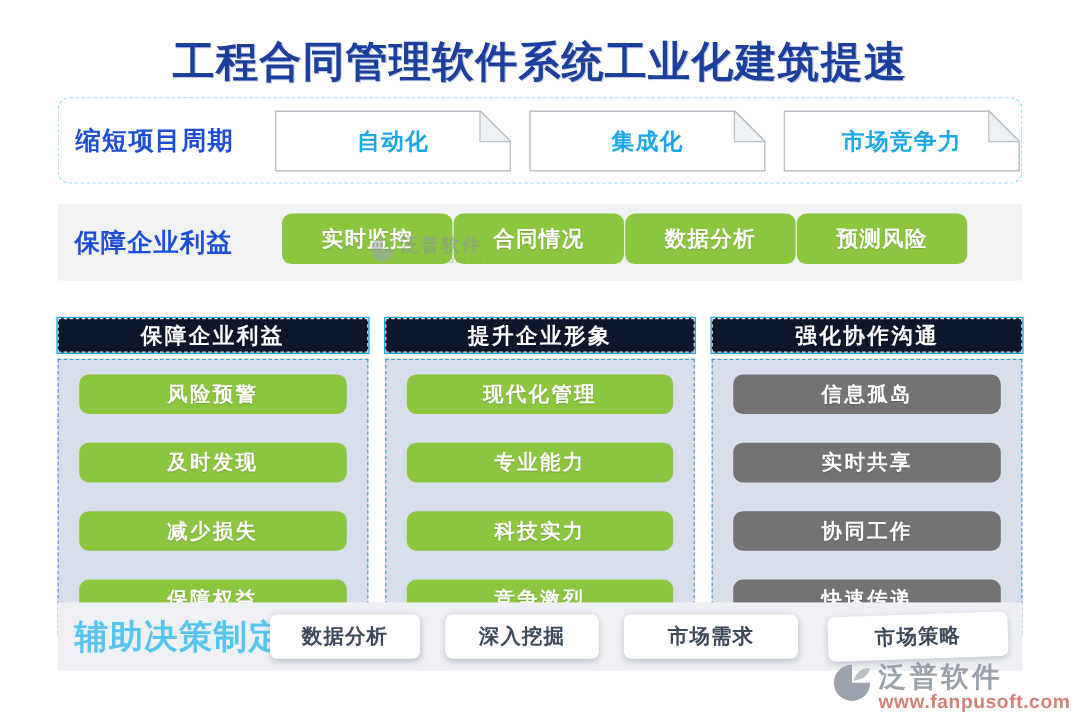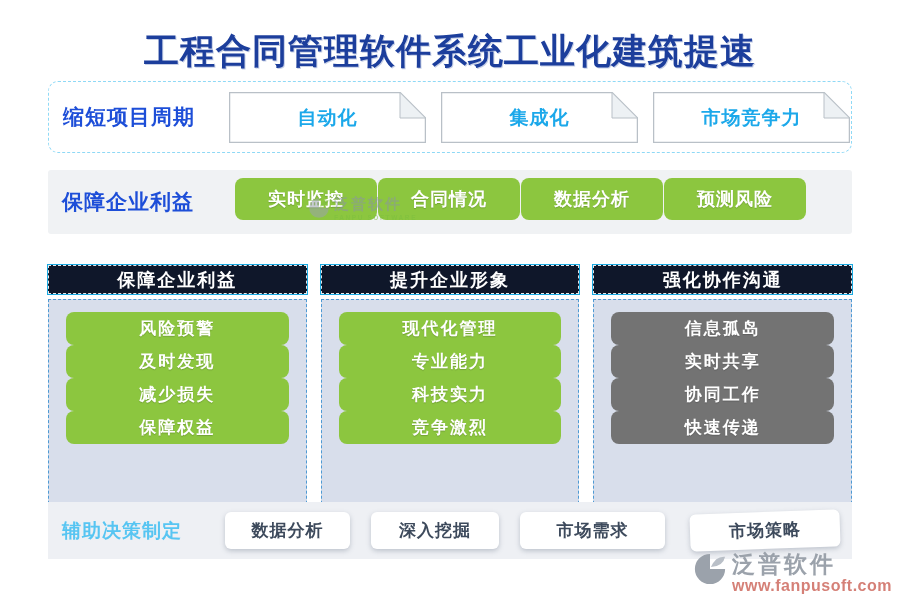--- a/index.html
+++ b/index.html
@@ -58,35 +58,35 @@
   }
   .panel-header{
     height:29px; background:#0f172a; outline:1px solid #19A9E1;
     border:1px dashed rgba(255,255,255,.9);
     display:flex; align-items:center; justify-content:center;
     color:#fff; font-size:18px; font-weight:700; letter-spacing:2px;
     text-shadow:0 1px 1px rgba(0,0,0,.15);
   }
   .panel-body{
     margin-top:5px; height:230px; background:#D8DEEB; border:1px dashed #4E9AD4;
-    padding:12px 17px; display:flex; flex-direction:column; 
+    padding:12px 17px; display:flex; flex-direction:column; justify-content:space-between;
   }
   .panel-item{
     height:33px; border-radius:8px; display:flex; align-items:center; justify-content:center;
     color:#fff; font-size:17px; font-weight:700; letter-spacing:2px;
     text-shadow:0 1px 1px rgba(0,0,0,.18);
   }
   .item-green{ background:#8CC63F; }
   .item-blue{ background:#737373; }
   
   .sec4{
     position:absolute; left:48px; top:502px; width:804px; height:57px;
     background:#EEF0F4;
   }
-  .sec4 .sec-label{ color:#57C5F2; font-size:19px; }
+  .sec4 .sec-label{ color:#57C5F2; font-size:28px; }
   .sec4-btns{ position:absolute; left:177px; top:10px; display:flex; gap:21px; }
   .white-btn{
     height:37px; background:#fff; border-radius:6px;
     box-shadow:0 2px 5px rgba(110,120,140,.38);
     display:flex; align-items:center; justify-content:center;
     color:#3D4A5C; font-size:17px; font-weight:700; letter-spacing:1px;
   }
   .white-btn:nth-child(1){ width:125px; }
   .white-btn:nth-child(2){ width:128px; }
   .white-btn:nth-child(3){ width:145px; }

